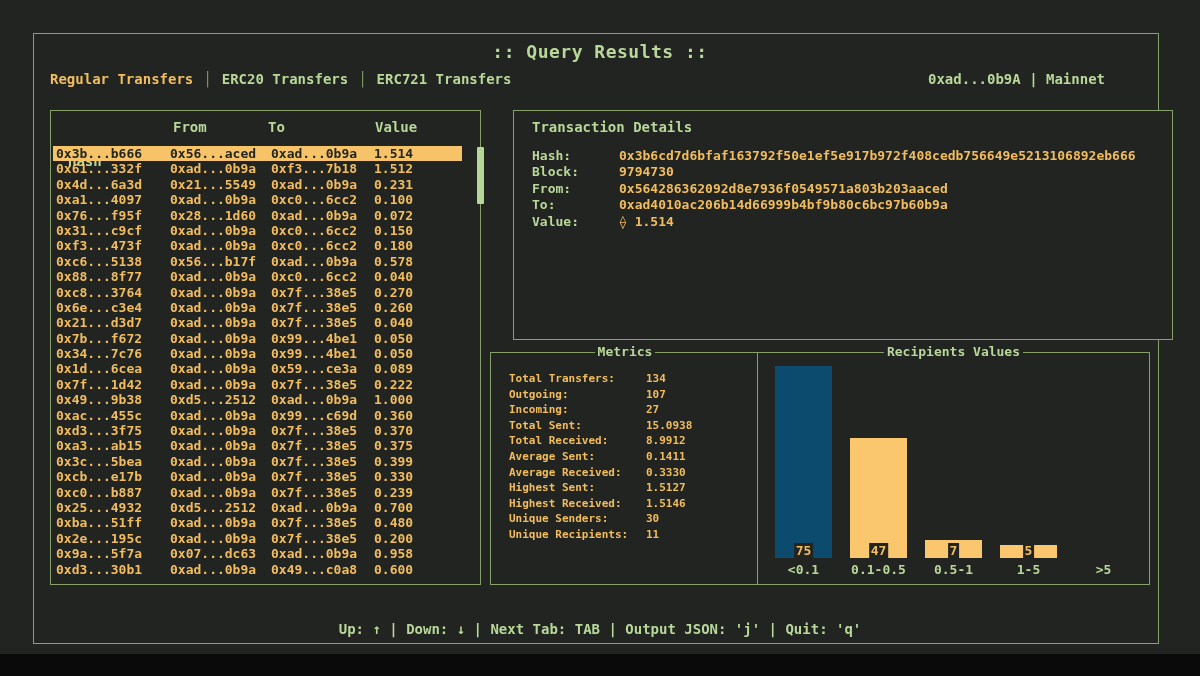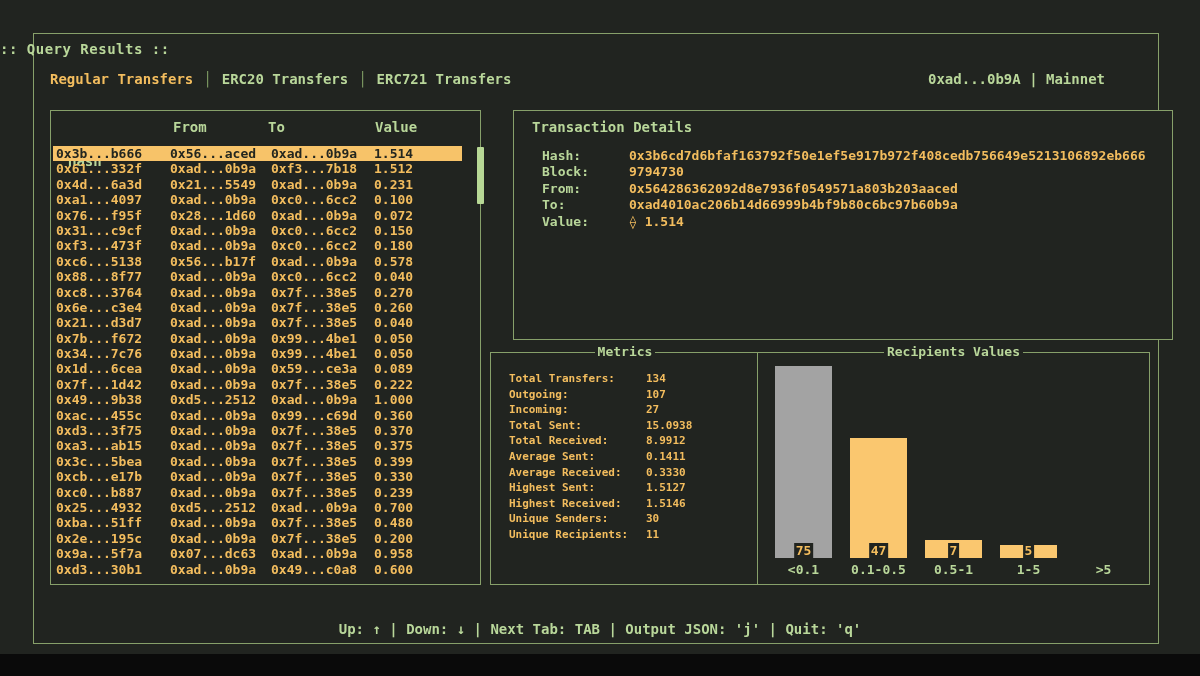--- a/index.html
+++ b/index.html
@@ -7,21 +7,21 @@
   .screen {
     position:relative; width:1200px; height:676px; overflow:hidden;
     background:#212420;
     font-family:"DejaVu Sans Mono", monospace;
     font-weight:bold;
     color:#b9d79a;
   }
   .bottom-black { position:absolute; left:0; bottom:0; width:1200px; height:22px; background:#0a0a0a; }
   .outer-box { position:absolute; left:33px; top:33px; width:1126px; height:611px; border:1px solid #87a06a; }
 
-  .app-title { position:absolute; left:0; top:41px; width:100%; font-size:14px; color:#b9d79a; letter-spacing:0.5px; }
+  .app-title { position:absolute; left:0; top:41px; width:100%; text-align:center; font-size:18px; color:#b9d79a; letter-spacing:0.5px; }
 
   .tab-bar { position:absolute; left:50px; top:71px; font-size:14px; white-space:pre; }
   .tab { cursor:default; }
   .tab.active { color:#f3bd5e; }
   .tab.inactive { color:#b9d79a; }
   .tab-sep { color:#7e9c63; padding:0 10px; }
   .wallet { position:absolute; top:71px; right:95px; font-size:14px; color:#b9d79a; }
 
   .panel { position:absolute; border:1px solid #87a06a; background:#212420; }
   .table-panel  { left:50px;  top:110px; width:431px; height:475px; }
@@ -38,21 +38,21 @@
   .thead { position:absolute; left:0; top:8px; width:100%; display:flex; padding-left:17px; font-size:14px; color:#b9d79a; }
   .thead .c1{ width:105px;margin-top:34px; } .thead .c2{ width:95px; } .thead .c3{ width:107px; } .thead .c4{ flex:1; }
   .tbody { position:absolute; left:2px; top:35px; width:409px; font-size:13px; }
   .trow { display:flex; height:15.4px; line-height:15.4px; padding-left:3px; color:#f3bd5e; white-space:pre; }
   .trow .c1{ width:114px; } .trow .c2{ width:101px; } .trow .c3{ width:103px; } .trow .c4{ flex:1; }
   .trow.selected { background:#f7c369; color:#23261f; }
   .scroll-thumb { position:absolute; right:-4px; top:36px; width:7px; height:57px; background:#b7d895; border-radius:1px; }
 
   
   .details-title { position:absolute; left:18px; top:8px; font-size:14px; color:#b9d79a; }
-  .dfields { position:absolute; left:28px; top:37px; font-size:13px; line-height:16.4px; }
+  .dfields { position:absolute; left:18px; top:37px; font-size:13px; line-height:16.4px; }
   .drow { display:flex; white-space:pre; }
   .dlabel { width:87px; color:#b9d79a; }
   .dvalue { color:#f3bd5e; }
 
   
   .mitems { position:absolute; left:18px; top:18px; font-size:11px; line-height:15.6px; }
   .mrow { display:flex; white-space:pre; }
   .mlabel { width:137px; color:#f3bd5e; }
   .mvalue { color:#f3bd5e;text-align:center; }
 
@@ -145,21 +145,21 @@
         <div class="mrow"><div class="mlabel">Highest Received:</div><div class="mvalue">1.5146</div></div>
         <div class="mrow"><div class="mlabel">Unique Senders:</div><div class="mvalue">30</div></div>
         <div class="mrow"><div class="mlabel">Unique Recipients:</div><div class="mvalue">11</div></div>
       </div>
   </div>
 
   <div class="panel chart-panel">
     <div class="legend-title"><span>Recipients Values</span></div>
     <div class="plot" id="plot">
         <div class="slot" style="left: 0px;">
-          <div class="bar" style="height: 192px; background: #a3a3a3; text-decoration: underline;">
+          <div class="bar" style="height: 192px; background: #0c4a6e; text-decoration: underline;">
             <div class="bar-count">75</div>
           </div>
         </div>
         <div class="slot" style="left: 75px;">
           <div class="bar" style="height: 120px; background: rgb(250, 199, 111);">
             <div class="bar-count">47</div>
           </div>
         </div>
         <div class="slot" style="left: 150px;">
           <div class="bar" style="height: 18px; background: rgb(250, 199, 111);">

